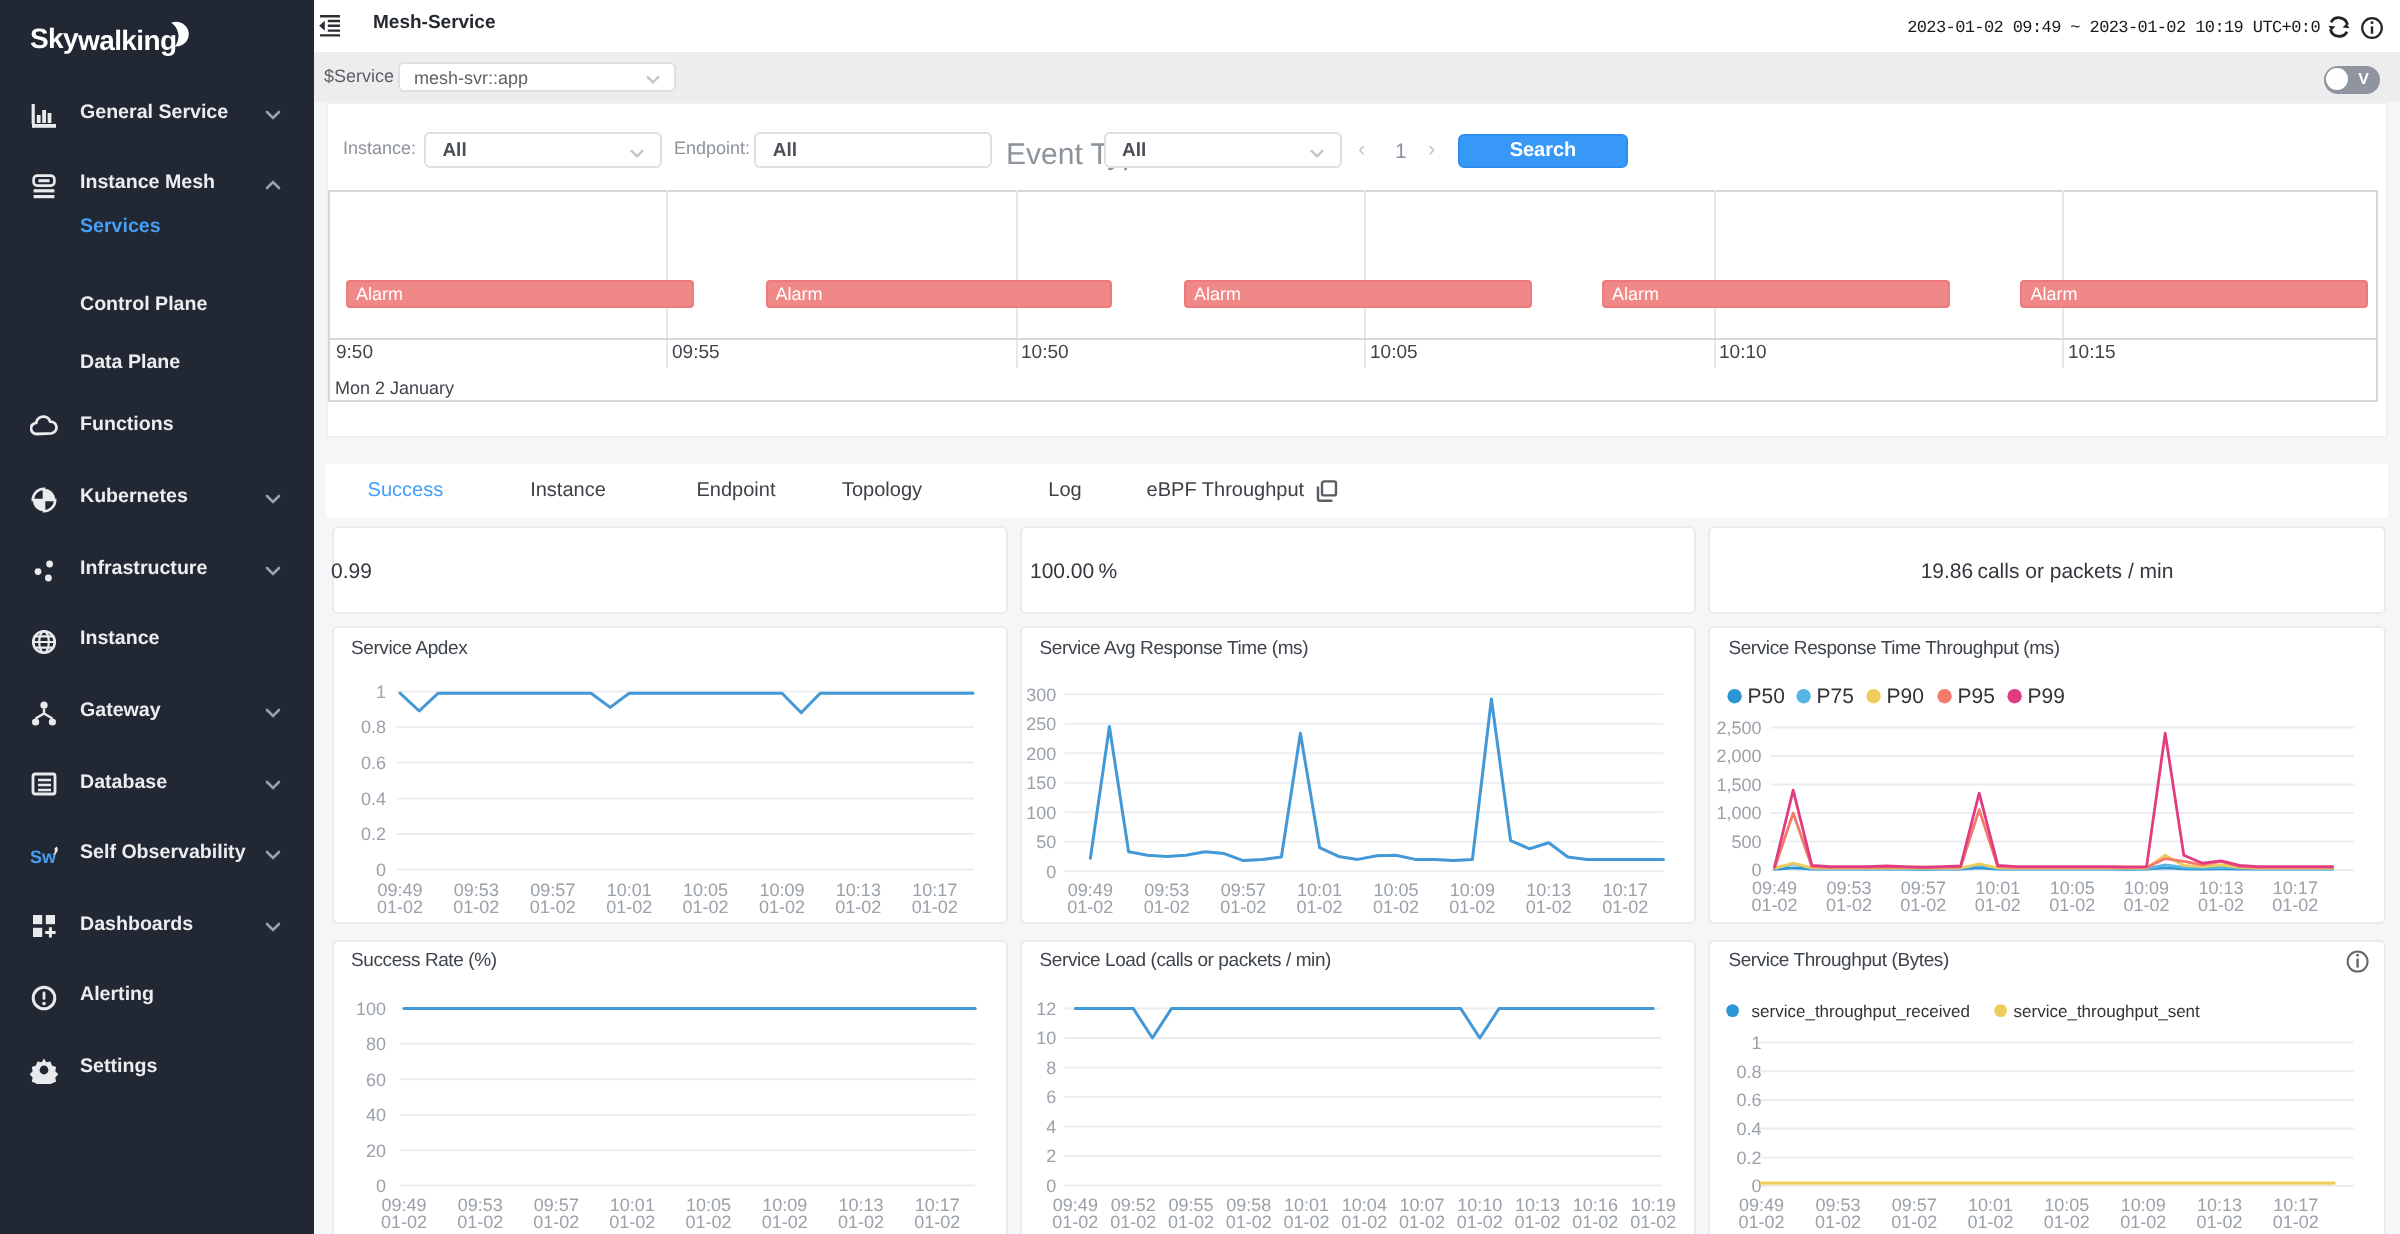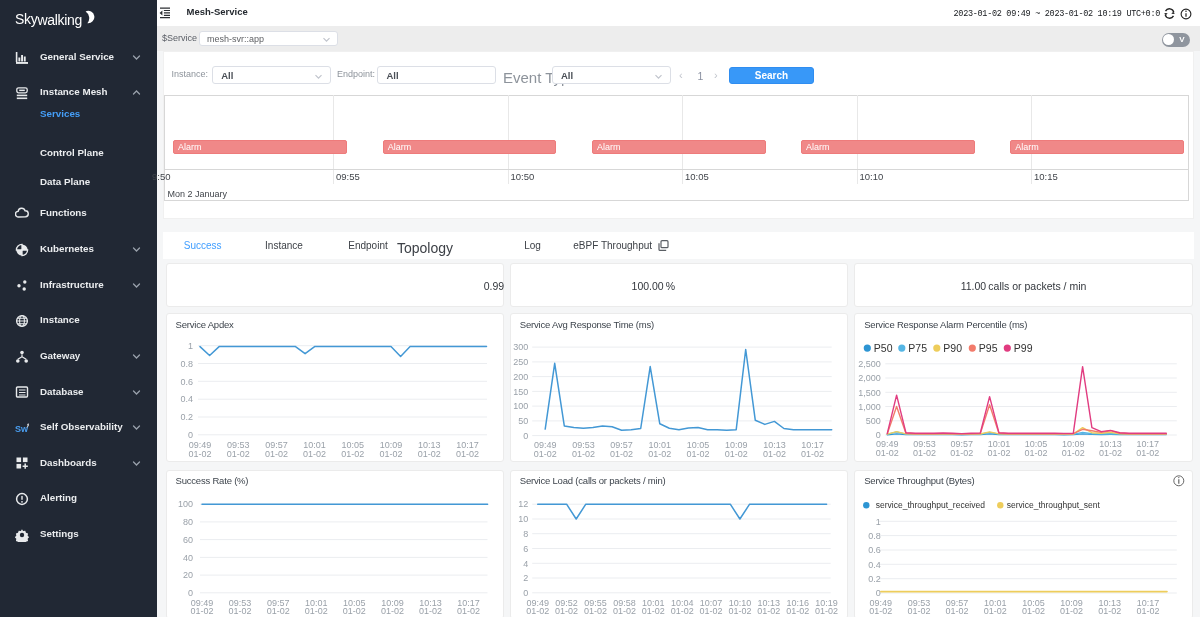--- a/index.html
+++ b/index.html
@@ -6,21 +6,21 @@
 .abs { position:absolute; }
 .mi { position:absolute; left:40px; font-size:9.8px; font-weight:bold; color:#ebedef; }
 .selbox { position:absolute; background:#fff; border:1px solid #dcdfe6; border-radius:3px; }
 .card { position:absolute; background:#fff; border:1px solid #ebebeb; border-radius:3px; }
 .ctitle { position:absolute; font-size:9.5px; color:#3d444c; white-space:nowrap; letter-spacing:-0.2px; }
 </style></head>
 <body>
 <div class="abs" style="left:0;top:0;width:1200px;height:617px;background:#f5f6f7"></div>
 
 <div class="abs" style="left:0;top:0;width:157px;height:617px;background:#212834">
-  <div style="position:absolute;left:15px;top:11px;font-size:14px;font-weight:normal;color:#fff;letter-spacing:-0.3px">Sky<span style="position:relative;top:1px">walking</span></div>
+  <div style="position:absolute;left:15px;top:11px;font-size:14px;font-weight:bold;color:#fff;letter-spacing:-0.3px">Sky<span style="position:relative;top:1px">walking</span></div>
   <svg style="position:absolute;left:84px;top:9px" width="14" height="20" viewBox="0 0 14 20">
     <path d="M1.6 2.4 A6.2 6.2 0 1 1 3.4 14.2 A8 8 0 0 0 1.6 2.4z" fill="#fff"></path>
   </svg>
   <svg style="position:absolute;left:15px;top:50.5px" width="14" height="14" viewBox="0 0 14 14">
       <path d="M1.6 1v10" stroke="#e8eaec" stroke-width="1.6" fill="none"></path>
       <rect x="1" y="11" width="12" height="1.9" fill="#e8eaec"></rect>
       <rect x="3.4" y="6.5" width="1.9" height="4" fill="#e8eaec"></rect>
       <rect x="6.1" y="4" width="1.9" height="6.5" fill="#e8eaec"></rect>
       <rect x="8.8" y="5.5" width="1.9" height="5" fill="#e8eaec"></rect>
     </svg>
@@ -194,21 +194,21 @@
 <div class="abs" style="left:714px;top:69px;font-size:11px;color:#c0c4cc">›</div>
 <div class="abs" style="left:729px;top:66.5px;width:85px;height:17.5px;background:#3898f8;border:1px solid #2f8df0;border-radius:3px;text-align:center;line-height:16.5px;font-size:10px;font-weight:bold;color:#fff">Search</div>
 
 <div class="abs" style="left:164.2px;top:95px;width:1024.5px;height:106px;border:1px solid #d7d7d7;background:#fff"></div>
 <div style="position:absolute;left:333.4px;top:95px;width:1px;height:88.5px;background:#e8e8e8"></div>
 <div style="position:absolute;left:507.9px;top:95px;width:1px;height:88.5px;background:#e8e8e8"></div>
 <div style="position:absolute;left:682.4px;top:95px;width:1px;height:88.5px;background:#e8e8e8"></div>
 <div style="position:absolute;left:856.9px;top:95px;width:1px;height:88.5px;background:#e8e8e8"></div>
 <div style="position:absolute;left:1031.4px;top:95px;width:1px;height:88.5px;background:#e8e8e8"></div>
 <div style="position:absolute;left:164.2px;top:168.6px;width:1024.5px;height:1px;background:#d7d7d7"></div>
-<div style="position:absolute;left:152px;top:171px;font-size:9.5px;color:#41454b">9:50</div>
+<div style="position:absolute;left:168px;top:171px;font-size:9.5px;color:#41454b">9:50</div>
 <div style="position:absolute;left:336.0px;top:171px;font-size:9.5px;color:#41454b">09:55</div>
 <div style="position:absolute;left:510.5px;top:171px;font-size:9.5px;color:#41454b">10:50</div>
 <div style="position:absolute;left:685.0px;top:171px;font-size:9.5px;color:#41454b">10:05</div>
 <div style="position:absolute;left:859.5px;top:171px;font-size:9.5px;color:#41454b">10:10</div>
 <div style="position:absolute;left:1034.0px;top:171px;font-size:9.5px;color:#41454b">10:15</div>
 <div style="position:absolute;left:167.5px;top:188.5px;font-size:9px;color:#41454b">Mon 2 January</div>
 <div style="position:absolute;left:173.0px;top:139.5px;width:174.0px;height:14.5px;background:#f08888;border:1px solid #ee7b7b;border-radius:2px;box-sizing:border-box">
     <span style="font-size:9px;color:#fff;margin-left:4px;line-height:13px;display:block">Alarm</span>
   </div>
 <div style="position:absolute;left:382.7px;top:139.5px;width:173.8px;height:14.5px;background:#f08888;border:1px solid #ee7b7b;border-radius:2px;box-sizing:border-box">
@@ -221,44 +221,44 @@
     <span style="font-size:9px;color:#fff;margin-left:4px;line-height:13px;display:block">Alarm</span>
   </div>
 <div style="position:absolute;left:1010.3px;top:139.5px;width:173.5px;height:14.5px;background:#f08888;border:1px solid #ee7b7b;border-radius:2px;box-sizing:border-box">
     <span style="font-size:9px;color:#fff;margin-left:4px;line-height:13px;display:block">Alarm</span>
   </div>
 
 <div class="abs" style="left:162.5px;top:232.2px;width:1031.5px;height:26.6px;background:#fff"></div>
 <div style="position:absolute;left:202.7px;top:239.5px;transform:translateX(-50%);font-size:10px;color:#409eff;white-space:nowrap">Success</div>
 <div style="position:absolute;left:284.0px;top:239.5px;transform:translateX(-50%);font-size:10px;color:#3d4147;white-space:nowrap">Instance</div>
 <div style="position:absolute;left:368.0px;top:239.5px;transform:translateX(-50%);font-size:10px;color:#3d4147;white-space:nowrap">Endpoint</div>
-<div style="position:absolute;left:425px;top:239.5px;transform:translateX(-50%);font-size:14px;color:#3d4147;white-space:nowrap">Topology</div>
+<div style="position:absolute;left:441px;top:239.5px;transform:translateX(-50%);font-size:10px;color:#3d4147;white-space:nowrap">Topology</div>
 <div style="position:absolute;left:532.5px;top:239.5px;transform:translateX(-50%);font-size:10px;color:#3d4147;white-space:nowrap">Log</div>
 <div style="position:absolute;left:612.7px;top:239.5px;transform:translateX(-50%);font-size:10px;color:#3d4147;white-space:nowrap">eBPF Throughput</div>
 <svg style="position:absolute;left:658px;top:240px" width="11" height="11" viewBox="0 0 11 11">
     <rect x="3" y="0.7" width="7" height="7" rx="1" fill="none" stroke="#5a5e64" stroke-width="1.2"></rect>
     <path d="M1 3.2v6.2a1 1 0 0 0 1 1h6.2" fill="none" stroke="#5a5e64" stroke-width="1.2"></path>
   </svg>
 
 <div class="card" style="left:165.5px;top:263.4px;width:338.7px;height:43.6px"></div>
 <div class="card" style="left:509.8px;top:263.4px;width:338.7px;height:43.6px"></div>
 <div class="card" style="left:854.2px;top:263.4px;width:338.7px;height:43.6px"></div>
-<div class="abs" style="left:165.5px;top:280px;width:338.7px;text-align:right;font-size:10.5px;color:#33373d">0.99</div>
-<div class="abs" style="left:484px;top:280px;width:338.7px;text-align:center;font-size:10.5px;color:#33373d">100.00 %</div>
-<div class="abs" style="left:854.2px;top:280px;width:338.7px;text-align:center;font-size:10.5px;color:#33373d">11.00 calls or packets / min</div>
+<div class="abs" style="left:165.5px;top:280px;width:338.7px;text-align:left;font-size:10.5px;color:#33373d">0.99</div>
+<div class="abs" style="left:515px;top:280px;width:338.7px;text-align:left;font-size:10.5px;color:#33373d">100.00 %</div>
+<div class="abs" style="left:854.2px;top:280px;width:338.7px;text-align:center;font-size:10.5px;color:#33373d">19.86 calls or packets / min</div>
 
 <div class="card" style="left:165.5px;top:313.4px;width:338.7px;height:148.4px"></div>
 <div class="card" style="left:509.8px;top:313.4px;width:338.7px;height:148.4px"></div>
 <div class="card" style="left:854.2px;top:313.4px;width:338.7px;height:148.4px"></div>
 <div class="card" style="left:165.5px;top:470.2px;width:338.7px;height:148.4px"></div>
 <div class="card" style="left:509.8px;top:470.2px;width:338.7px;height:148.4px"></div>
 <div class="card" style="left:854.2px;top:470.2px;width:338.7px;height:148.4px"></div>
 <div class="ctitle" style="left:175.5px;top:318.5px">Service Apdex</div>
 <div class="ctitle" style="left:519.8px;top:318.5px">Service Avg Response Time (ms)</div>
-<div class="ctitle" style="left:864.2px;top:318.5px">Service Response Alarm Percentile (ms)</div>
+<div class="ctitle" style="left:864.2px;top:318.5px">Service Response Time Throughput (ms)</div>
 <div class="ctitle" style="left:175.5px;top:475.3px">Success Rate (%)</div>
 <div class="ctitle" style="left:519.8px;top:475.3px">Service Load (calls or packets / min)</div>
 <div class="ctitle" style="left:864.2px;top:475.3px">Service Throughput (Bytes)</div>
 <svg style="position:absolute;left:165.5px;top:313.4px;" width="339" height="148" viewBox="0 0 339 148">
     <line x1="32.0" y1="32.7" x2="321.0" y2="32.7" stroke="#ebedf0" stroke-width="1"></line>
 <text x="27.0" y="35.9" font-size="9" fill="#9aa1a9" text-anchor="end" font-weight="normal" font-family="Liberation Sans, sans-serif">1</text>
 <line x1="32.0" y1="50.5" x2="321.0" y2="50.5" stroke="#ebedf0" stroke-width="1"></line>
 <text x="27.0" y="53.7" font-size="9" fill="#9aa1a9" text-anchor="end" font-weight="normal" font-family="Liberation Sans, sans-serif">0.8</text>
 <line x1="32.0" y1="68.3" x2="321.0" y2="68.3" stroke="#ebedf0" stroke-width="1"></line>
 <text x="27.0" y="71.5" font-size="9" fill="#9aa1a9" text-anchor="end" font-weight="normal" font-family="Liberation Sans, sans-serif">0.6</text>

